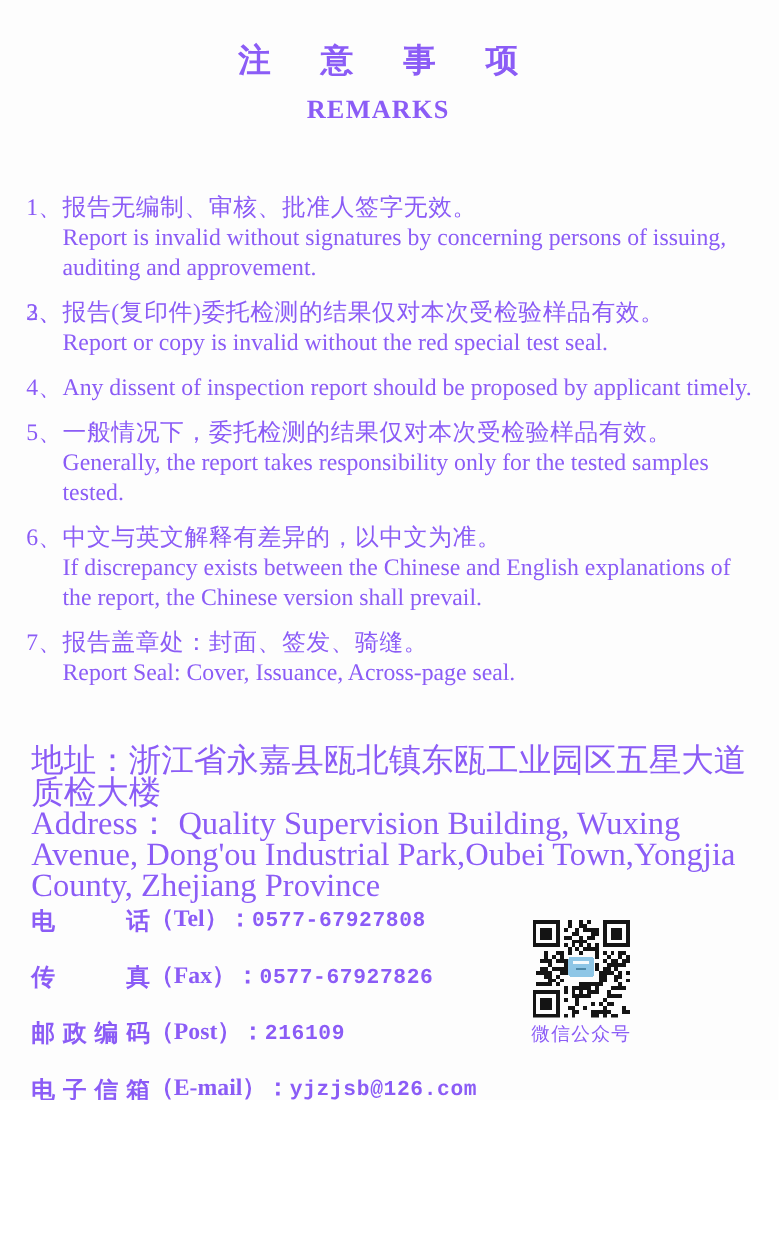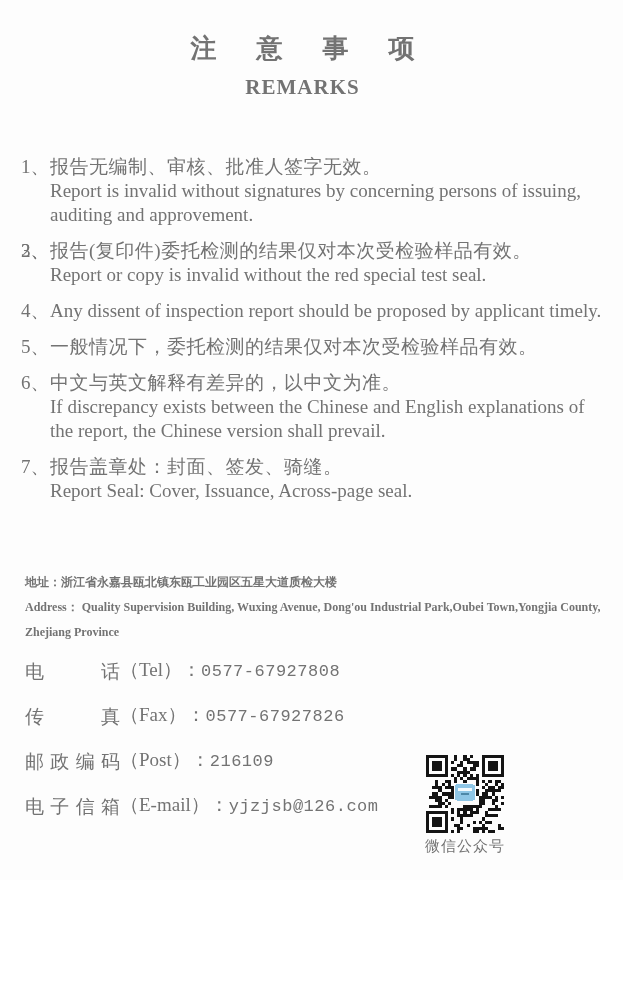--- a/index.html
+++ b/index.html
@@ -3,21 +3,21 @@
 <meta charset="utf-8">
 <style>
   html,body{margin:0;padding:0;background:#ffffff;}
   .page{
     width:623px;height:880px;
     background:#fdfdfd;
     position:relative;
     box-sizing:border-box;
     padding:34px 0 0 25px;
     font-family:"Liberation Serif","DejaVu Serif",serif;
-    color:#737373;
+    color:#8b5cf6;
     overflow:hidden;
   }
   .doc-header{width:555px;text-align:center;}
   .title-cn{
     margin:0;
     font-size:26px;
     font-weight:bold;
     letter-spacing:40px;
     padding-left:40px;
     line-height:30px;
@@ -34,27 +34,26 @@
     position:relative;
     padding-left:25px;
     margin-bottom:12px;
     font-size:19px;
     line-height:24px;
   }
   .remark-num{position:absolute;left:-4px;top:0;}
   .remark-cn{letter-spacing:0.5px;}
   .remark-en{}
   .address-block{
-    margin-top:67px;
+    margin-top:45px;
     width:576px;
-    font-size:12px;
+    font-size:26px;
     line-height:25px;
-    font-weight:bold;
-  }
-  .contact-list{margin-top:14px;}
+  }
+  .contact-list{margin-top:4px;font-weight:bold;}
   .contact-row{
     margin-bottom:21px;
     font-size:19px;
     line-height:22px;
     white-space:nowrap;
   }
   .contact-cn{
     display:inline-block;
     width:95px;
     text-align:justify;
@@ -63,21 +62,21 @@
   }
   .contact-paren{}
   .contact-value{
     font-family:"Liberation Mono","DejaVu Sans Mono",monospace;
     font-size:17px;
     letter-spacing:0.5px;
   }
   .qr-block{
     position:absolute;
     left:421px;
-    top:755px;
+    top:736px;
     width:88px;
     text-align:center;
   }
   .qr-code{display:block;width:82px;height:78px;margin:0 auto;}
   .qr-caption{
     font-size:15px;
     margin-top:4px;
     letter-spacing:1px;
   }
 </style>
@@ -105,20 +104,21 @@
       <div class="remark-cn">报告(复印件)委托检测的结果仅对本次受检验样品有效。</div>
       <div class="remark-en">Report or copy is invalid without the red special test seal.</div>
     </div>
     <div class="remark-item">
       <span class="remark-num">4、</span>
       <div class="remark-en">Any dissent of inspection report should be proposed by applicant timely.</div>
     </div>
     <div class="remark-item">
       <span class="remark-num">5、</span>
       <div class="remark-cn">一般情况下，委托检测的结果仅对本次受检验样品有效。</div>
+      <div class="remark-en">Generally, the report takes responsibility only for the tested samples tested.</div>
     </div>
     <div class="remark-item">
       <span class="remark-num">6、</span>
       <div class="remark-cn">中文与英文解释有差异的，以中文为准。</div>
       <div class="remark-en">If discrepancy exists between the Chinese and English explanations of the report, the Chinese version shall prevail.</div>
     </div>
     <div class="remark-item">
       <span class="remark-num">7、</span>
       <div class="remark-cn">报告盖章处：封面、签发、骑缝。</div>
       <div class="remark-en">Report Seal: Cover, Issuance, Across-page seal.</div>

